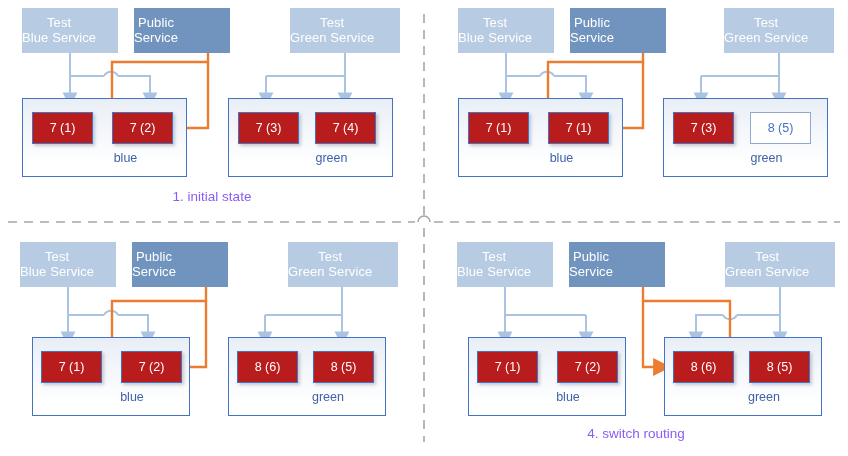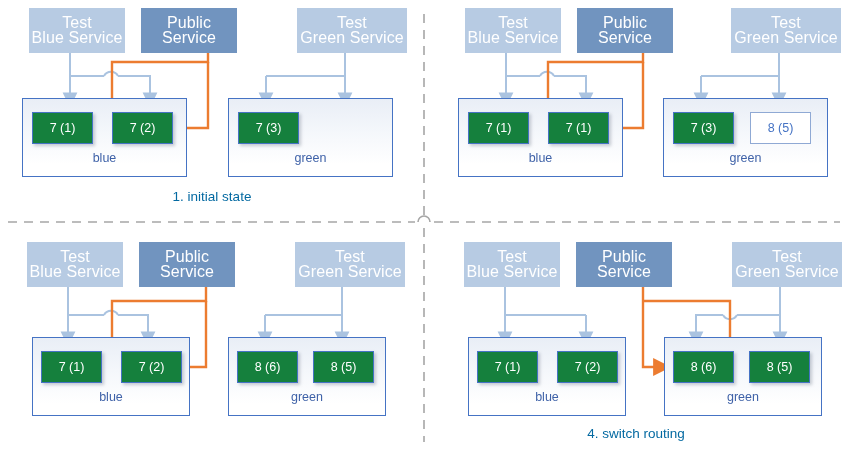--- a/index.html
+++ b/index.html
@@ -18,74 +18,74 @@
   .q3{left:0;top:228px}
   .q4{left:424px;top:228px}
 
   
   .wires{position:absolute;left:0;top:0;width:424px;height:228px;overflow:visible;}
 
   
   .svc{
     position:absolute;
     box-sizing:border-box;
-    display:flex;align-items:center;justify-content:center;
+    display:flex;align-items:center;justify-content:flex-start;
     text-align:center;
     color:#ffffff;
-    font-size:16px;
+    font-size:13px;
     line-height:14.5px;
     letter-spacing:.1px;
     z-index:4;
-    margin-left:7px;
   }
   .svc.light{background:#b7cbe3;}
   .svc.dark{background:#7194bf;}
 
   
   .env{
     position:absolute;
     box-sizing:border-box;
     border:1px solid #4573c4;
     background:linear-gradient(180deg,#e9eef6 0%,#f4f7fb 42%,#ffffff 85%);
     z-index:2;
   }
   .env-label{
     position:absolute;
     left:0;right:0;
     text-align:center;
     color:#3f62a8;
     font-size:12.5px;
     z-index:3;
+    padding-left:21px;
   }
 
   
   .ver{
     position:absolute;
     box-sizing:border-box;
     display:flex;align-items:center;justify-content:center;
     color:#ffffff;
     font-size:12.5px;
-    background:#15803d;
+    background:#b91c1c;
     border:1px solid #4573c4;
     box-shadow:2px 2px 3px rgba(120,130,145,.40);
     z-index:5;
   }
   .ver.hollow{
     background:#ffffff;
     color:#4573c4;
     border:1px solid #8fa9d4;
     box-shadow:none;
   }
 
   
   .caption{
     position:absolute;
     left:0;right:0;
     text-align:center;
-    color:#0369a1;
+    color:#8b5cf6;
     font-size:13.5px;
     z-index:6;
   }
 
   
   .divider{position:absolute;z-index:1;overflow:visible;}
 </style>
 </head>
 <body>
 
@@ -146,20 +146,21 @@
             <span>Green Service</span></span>
     </div>
 
     <div class="env" style="left:22px;top:98px;width:165px;height:79px"></div>
     <div class="ver" style="left:32px;top:112px;width:61px;height:32px">7 (1)</div>
     <div class="ver" style="left:112px;top:112px;width:61px;height:32px">7 (2)</div>
     <div class="env-label" style="left:22px;width:165px;top:151px">blue</div>
 
     <div class="env" style="left:228px;top:98px;width:165px;height:79px"></div>
     <div class="ver" style="left:238px;top:112px;width:61px;height:32px">7 (3)</div>
+    <div class="ver" style="left:315px;top:112px;width:61px;height:32px">7 (4)</div>
     <div class="env-label" style="left:228px;width:165px;top:151px">green</div>
 
     <div class="caption" style="top:189px">1. initial state</div>
   </div>
 
   <div class="quadrant q2">
 
     <svg class="wires" viewBox="0 0 424 228">
       <defs>
         <marker id="ah-blue-2" markerWidth="9" markerHeight="9" refX="4.2" refY="4.5" orient="auto">

